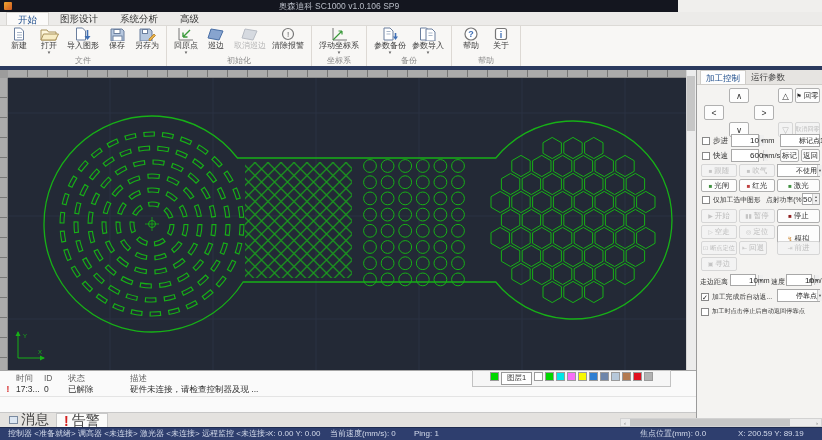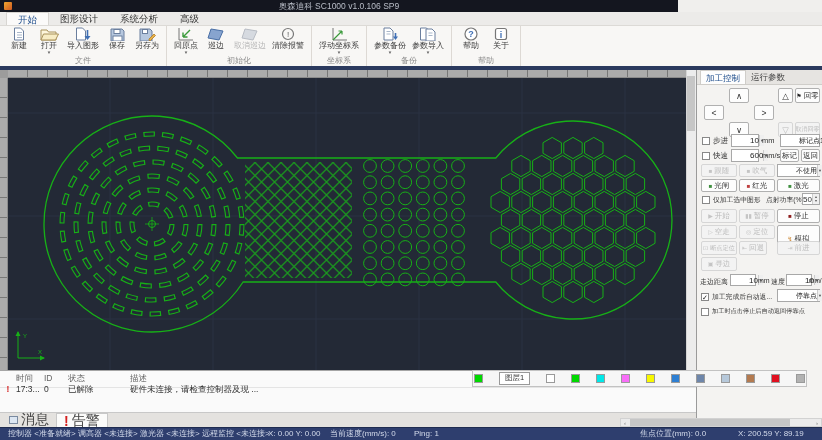--- a/index.html
+++ b/index.html
@@ -51,28 +51,28 @@
   .combo .car{margin-left:auto;border-left:1px solid #ccc;width:8px;align-self:stretch;display:flex;align-items:center;
               justify-content:center;font-size:4px;color:#555;background:#efefef;}
   .pcheck{position:absolute;display:flex;align-items:center;gap:3px;font-size:7.5px;color:#333;white-space:nowrap;}
   .cbox{width:8px;height:8px;border:1px solid #888;background:#fff;font-size:7px;line-height:8px;text-align:center;color:#222;flex:none;box-sizing:border-box;}
   .plabel{position:absolute;font-size:7.5px;color:#333;white-space:nowrap;}
   .spin{position:absolute;background:#fff;border:1px solid #a8a8a8;box-sizing:border-box;display:flex;align-items:center;font-size:8px;}
   .spin .val{flex:1;text-align:center;}
   .spin .sar{width:7px;border-left:1px solid #ccc;display:flex;flex-direction:column;align-items:center;font-size:4px;line-height:4.5px;color:#555;background:#efefef;align-self:stretch;justify-content:center;}
   
   #logpanel{left:0;top:370px;width:696px;height:42px;background:#fafafa;border-top:1px solid #a5a5a5;box-sizing:border-box;}
-  #loghead{position:absolute;left:0;top:2px;width:100%;display:flex;font-size:8.5px;color:#666;border-bottom:1px solid #e4e4e4;padding-bottom:2px;justify-content:flex-end;}
+  #loghead{position:absolute;left:0;top:2px;width:100%;display:flex;font-size:8.5px;color:#666;border-bottom:1px solid #e4e4e4;padding-bottom:11px;justify-content:flex-end;}
   .lc0{width:16px;text-align:center;}
   .lc1{width:28px;} .lc2{width:24px;} .lc3{width:62px;} .lc4{flex:1;}
   #logrows{position:absolute;left:0;top:13px;width:100%;font-size:8.5px;color:#333;}
   .logrow{display:flex;line-height:11px;}
   .alertmark{color:#d42020;font-weight:bold;}
-  #layerbar{left:472px;top:370px;height:13px;display:flex;align-items:center;gap:16px;background:#f6f6f6;
-            border:1px solid #c2c2c2;padding:1px 1px;box-sizing:content-box;}
+  #layerbar{left:472px;top:370px;height:13px;display:flex;gap:2px;background:#f6f6f6;
+            border:1px solid #c2c2c2;padding:1px 17px;box-sizing:content-box;}
   .swatch{width:9px;height:9px;border:1px solid #9a9a9a;box-sizing:border-box;flex:none;}
   #layerbtn{height:11px;background:#fff;border:1px solid #999;font-size:7.5px;line-height:10px;padding:0 5px;color:#333;}
   
   #logtabs{left:0;top:412px;width:696px;height:15px;background:#e4e2df;border-top:1px solid #c8c8c8;
            display:flex;align-items:stretch;padding-left:2px;box-sizing:border-box;}
   .ltab{display:flex;align-items:center;gap:3px;padding:0 7px;font-size:14px;color:#444;}
   .ltab.active{background:#fbfbfa;border:1px solid #c8c8c8;border-bottom:none;}
   .msgicon{width:7px;height:6px;border:1px solid #7a8aa0;background:#dce6f2;display:inline-block;}
   #hscroll{left:620px;top:418px;width:202px;height:9px;background:#ebebeb;border:1px solid #d2d2d2;box-sizing:border-box;
            display:flex;align-items:center;justify-content:space-between;font-size:6px;color:#777;}

